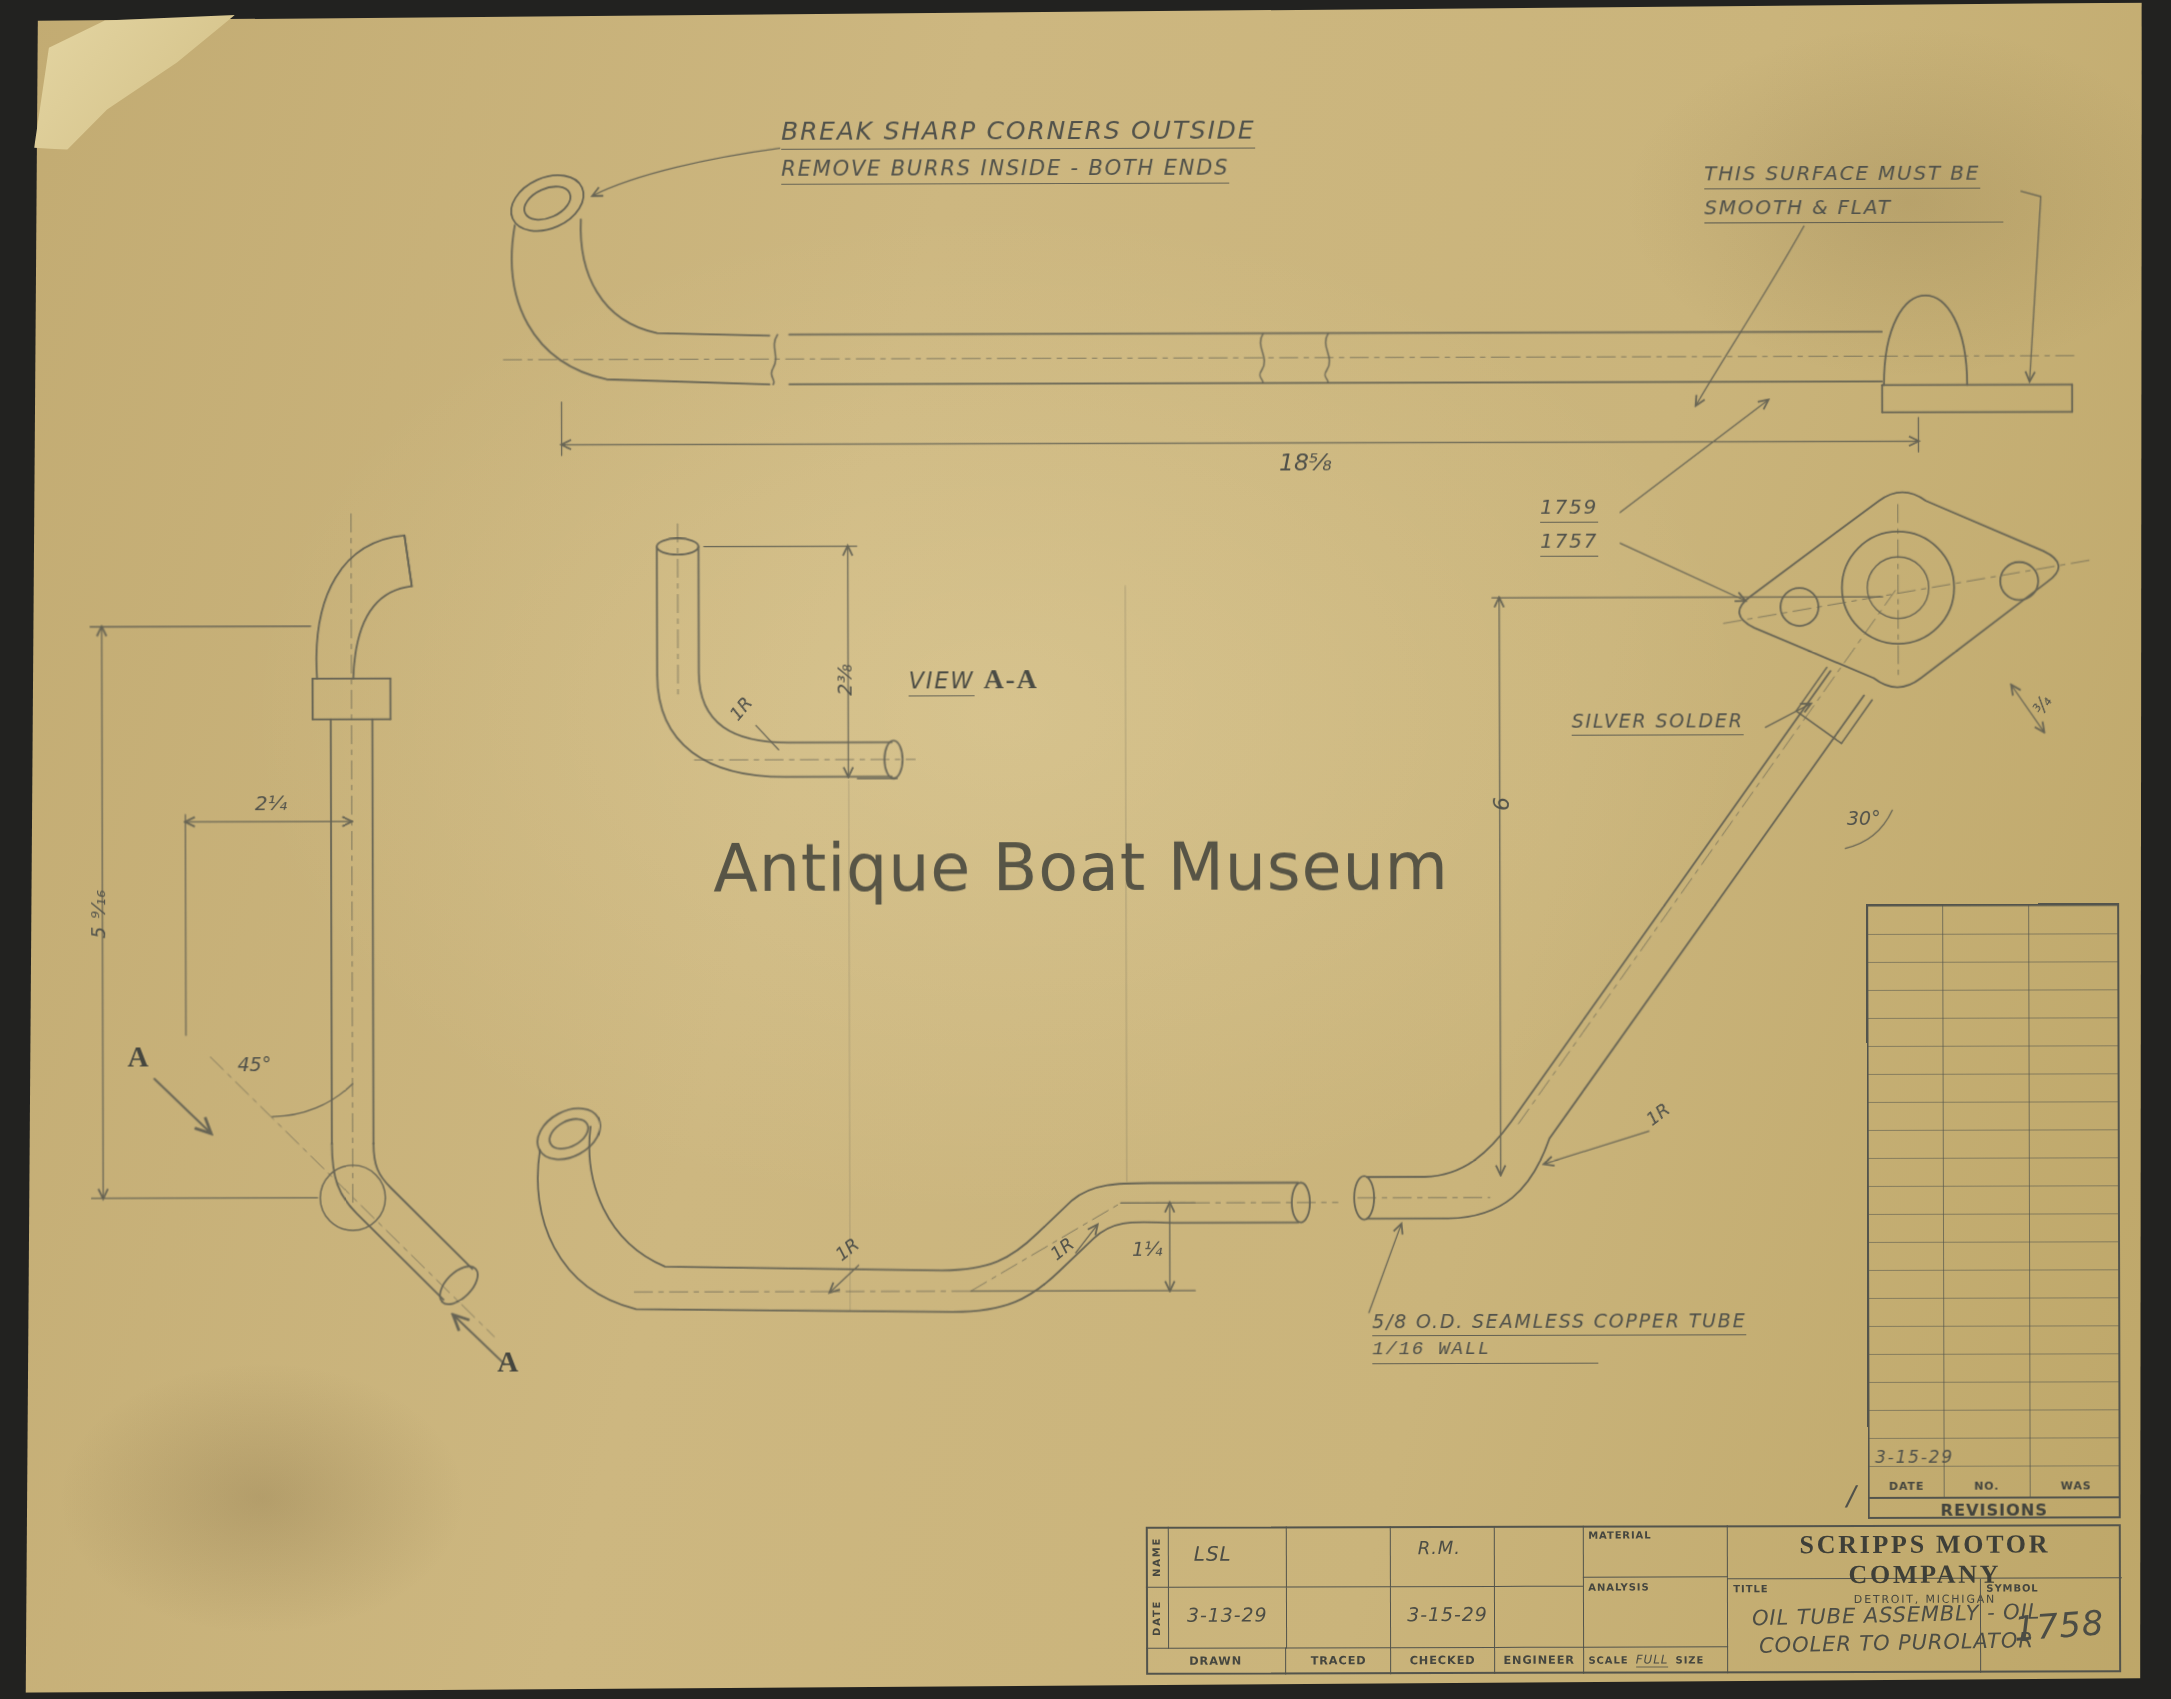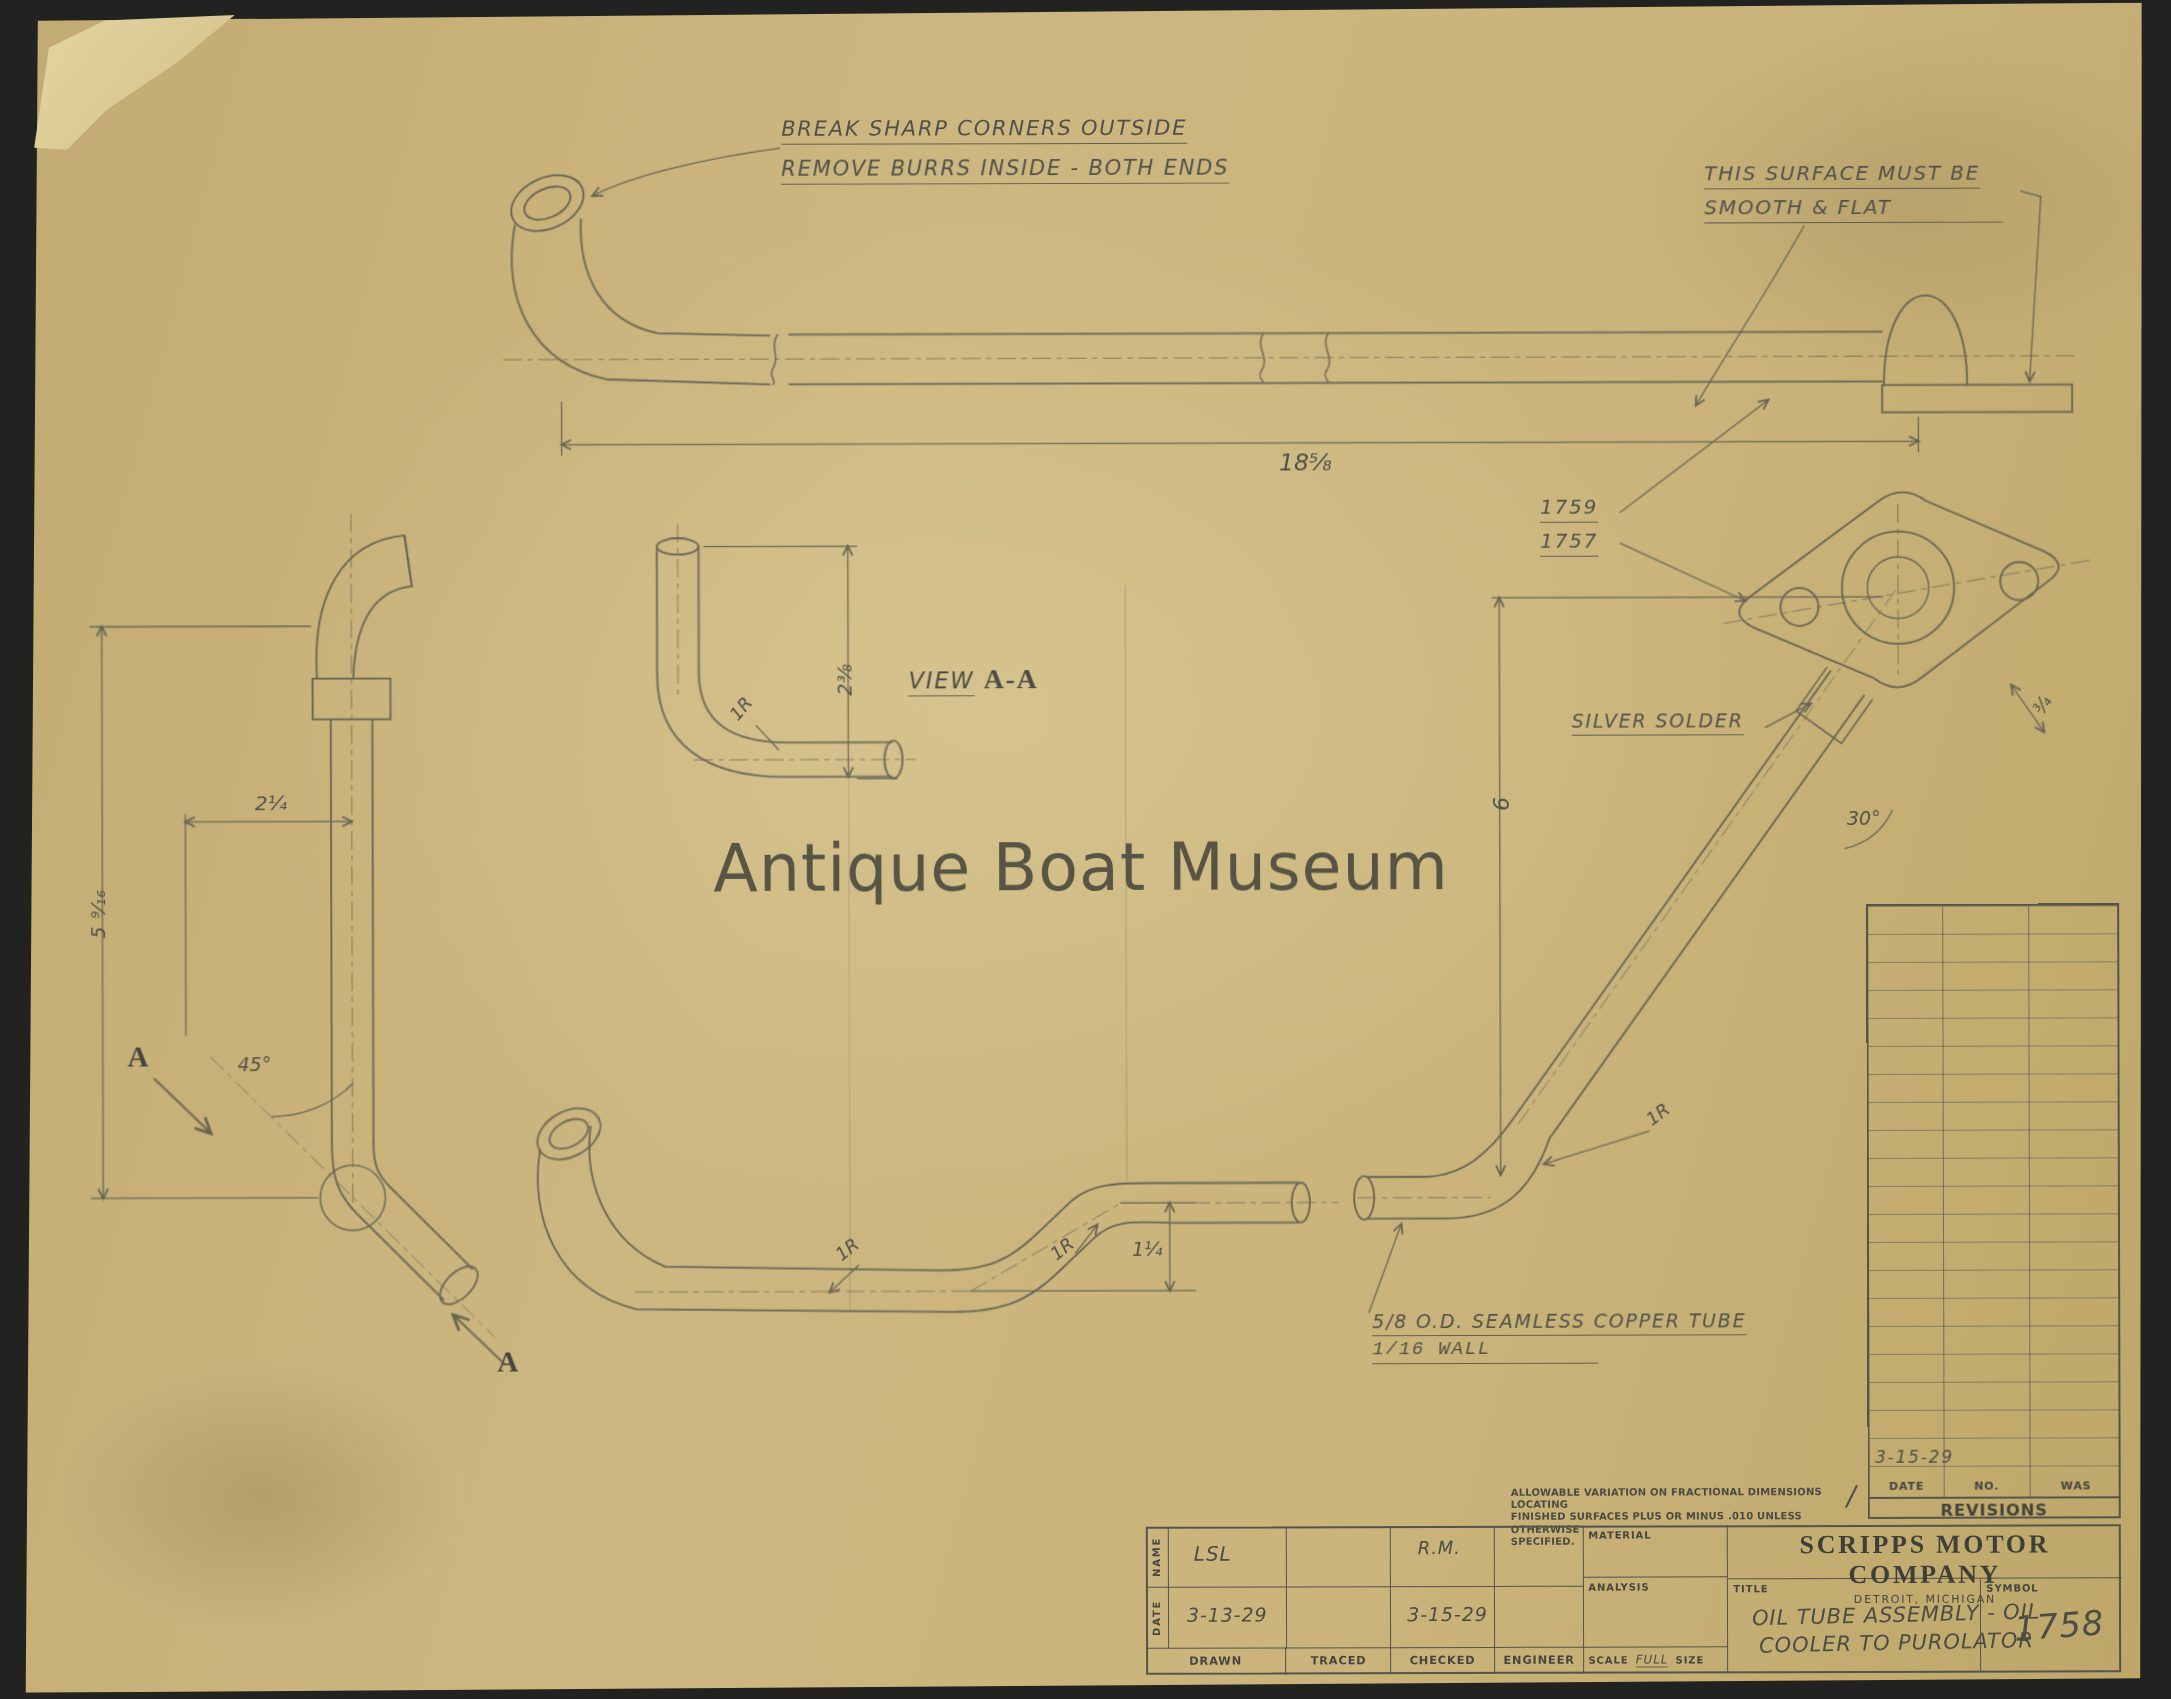--- a/index.html
+++ b/index.html
@@ -191,21 +191,21 @@
         <line x1="1238" y1="1330" x2="1320" y2="1330"></line>
         <line x1="1072" y1="1427" x2="1320" y2="1427"></line>
         <line x1="1292" y1="1330" x2="1292" y2="1427" marker-start="url(#ar)" marker-end="url(#ar)"></line>
         <line x1="948" y1="1398" x2="916" y2="1428" marker-end="url(#ar)"></line>
         <line x1="1188" y1="1385" x2="1212" y2="1354" marker-end="url(#ar)"></line>
         <line x1="1512" y1="1452" x2="1548" y2="1354" marker-end="url(#ar)"></line>
       </g>
     </g>
   </svg>
 
-  <div class="hand ul" style="left:783px; top:116px; font-size:21px;">BREAK SHARP CORNERS OUTSIDE</div>
+  <div class="hand ul" style="left:783px; top:116px; font-size:25px;">BREAK SHARP CORNERS OUTSIDE</div>
   <div class="hand ul" style="left:783px; top:156px; font-size:21px;">REMOVE BURRS INSIDE - BOTH ENDS</div>
   <div class="hand ul" style="left:1706px; top:163px; font-size:20px;">THIS SURFACE MUST BE</div>
   <div class="hand ul" style="left:1706px; top:197px; font-size:20px; min-width:299px;">SMOOTH &amp; FLAT</div>
   <div class="hand ul" style="left:1541px; top:496px; font-size:20px;">1759</div>
   <div class="hand ul" style="left:1541px; top:530px; font-size:20px;">1757</div>
   <div class="hand ul" style="left:1572px; top:711px; font-size:19px;">SILVER SOLDER</div>
   <div class="hand ul" style="left:1371px; top:1301px; font-size:19px;margin-top:10px;">5/8 O.D. SEAMLESS COPPER TUBE</div>
   <div class="hand ul" style="left:1371px; top:1339px; font-size:19px; min-width:226px;font-family:Liberation Mono, monospace;">1/16 WALL</div>
 
   <div class="viewlab">
@@ -222,25 +222,20 @@
   <div class="rl" style="left:1847px; top:809px; font-size:19px;">30°</div>
   <div class="rl" style="left:2034px; top:697px; font-size:18px; transform:rotate(-58deg);">¾</div>
   <div class="rl" style="left:1645px; top:1105px; font-size:18px; transform:rotate(-37deg);">1R</div>
   <div class="rl" style="left:834px; top:1238px; font-size:18px; transform:rotate(-38deg);">1R</div>
   <div class="rl" style="left:1049px; top:1238px; font-size:18px; transform:rotate(-38deg);">1R</div>
   <div class="rl" style="left:1131px; top:1238px; font-size:19px;">1¼</div>
 
   <div class="sec-a" style="left:127px; top:1038px;">A</div>
   <div class="sec-a" style="left:496px; top:1344px;">A</div>
 
-  <div class="tol">
-    <span style="display:block;">ALLOWABLE VARIATION ON FRACTIONAL DIMENSIONS LOCATING</span>
-    <span style="display:block;">FINISHED SURFACES PLUS OR MINUS .010 UNLESS OTHERWISE</span>
-    <span style="display:block;">SPECIFIED.</span>
-  </div>
   <div class="hand" style="left:1845px; top:1482px; font-size:27px;">/</div>
 
   <div class="rev">
     <div class="rev-rows"></div>
     <div class="rev-v" style="left:74px;"></div>
     <div class="rev-v" style="left:160px;"></div>
     <div class="rev-hline" style="top:591px;"></div>
     <div class="hand" style="left:5.4px; top:541px; font-size:17px;">3-15-29</div>
     <div class="rev-small" style="left:0; width:74px; top:574px;">DATE</div>
     <div class="rev-small" style="left:74px; width:86px; top:574px;">NO.</div>

